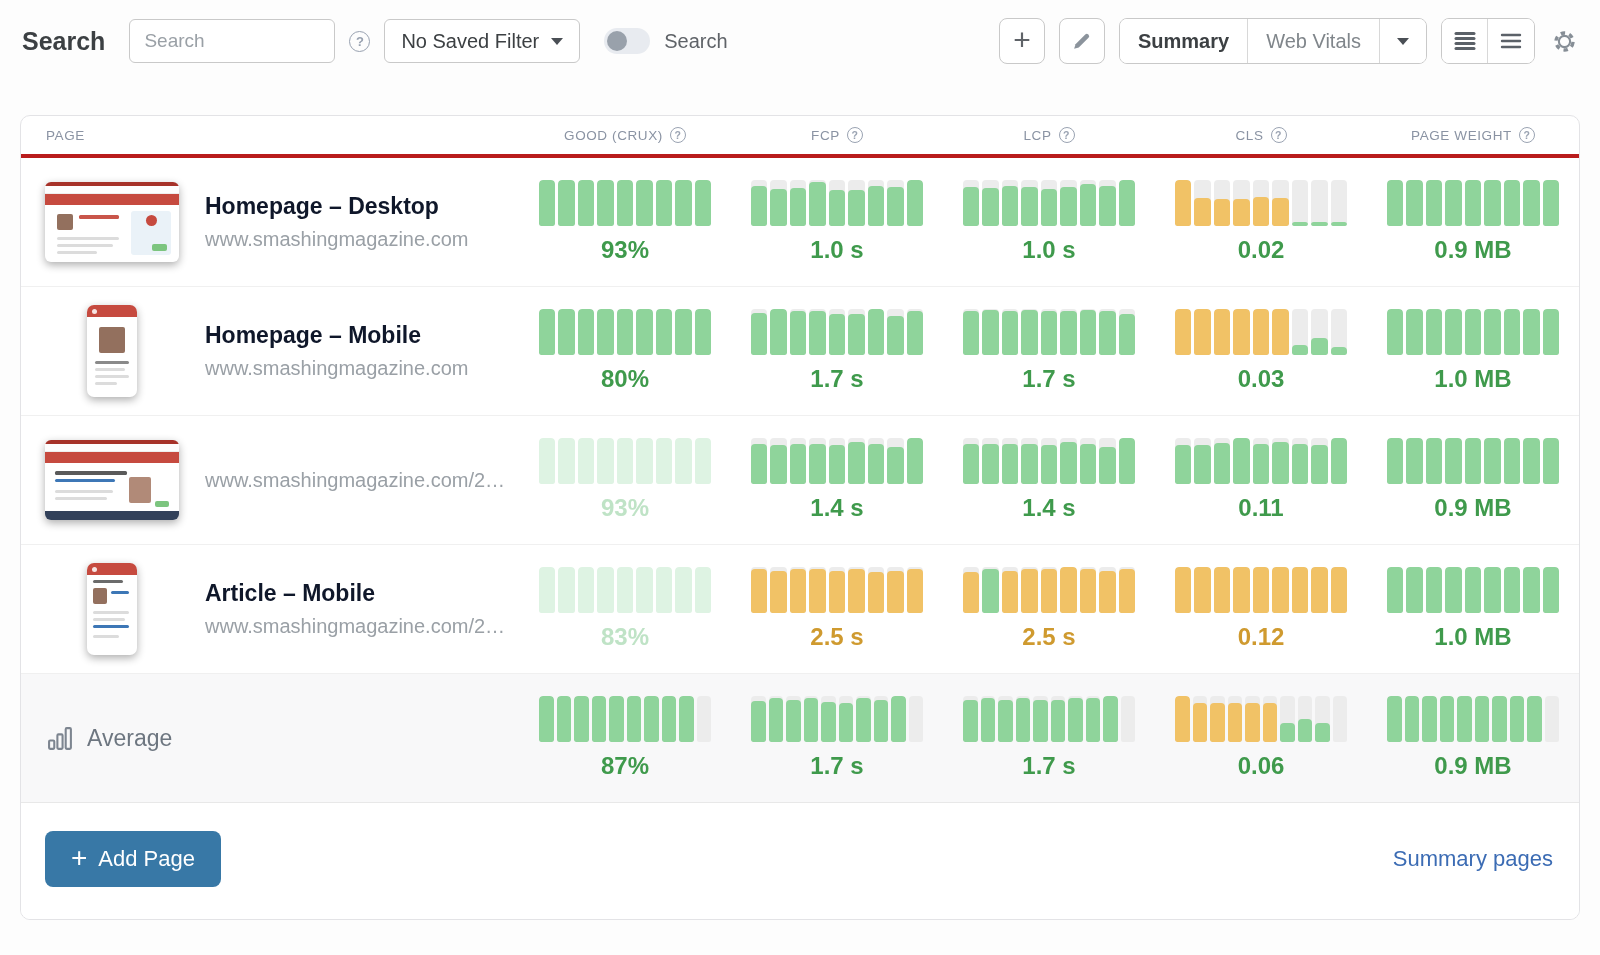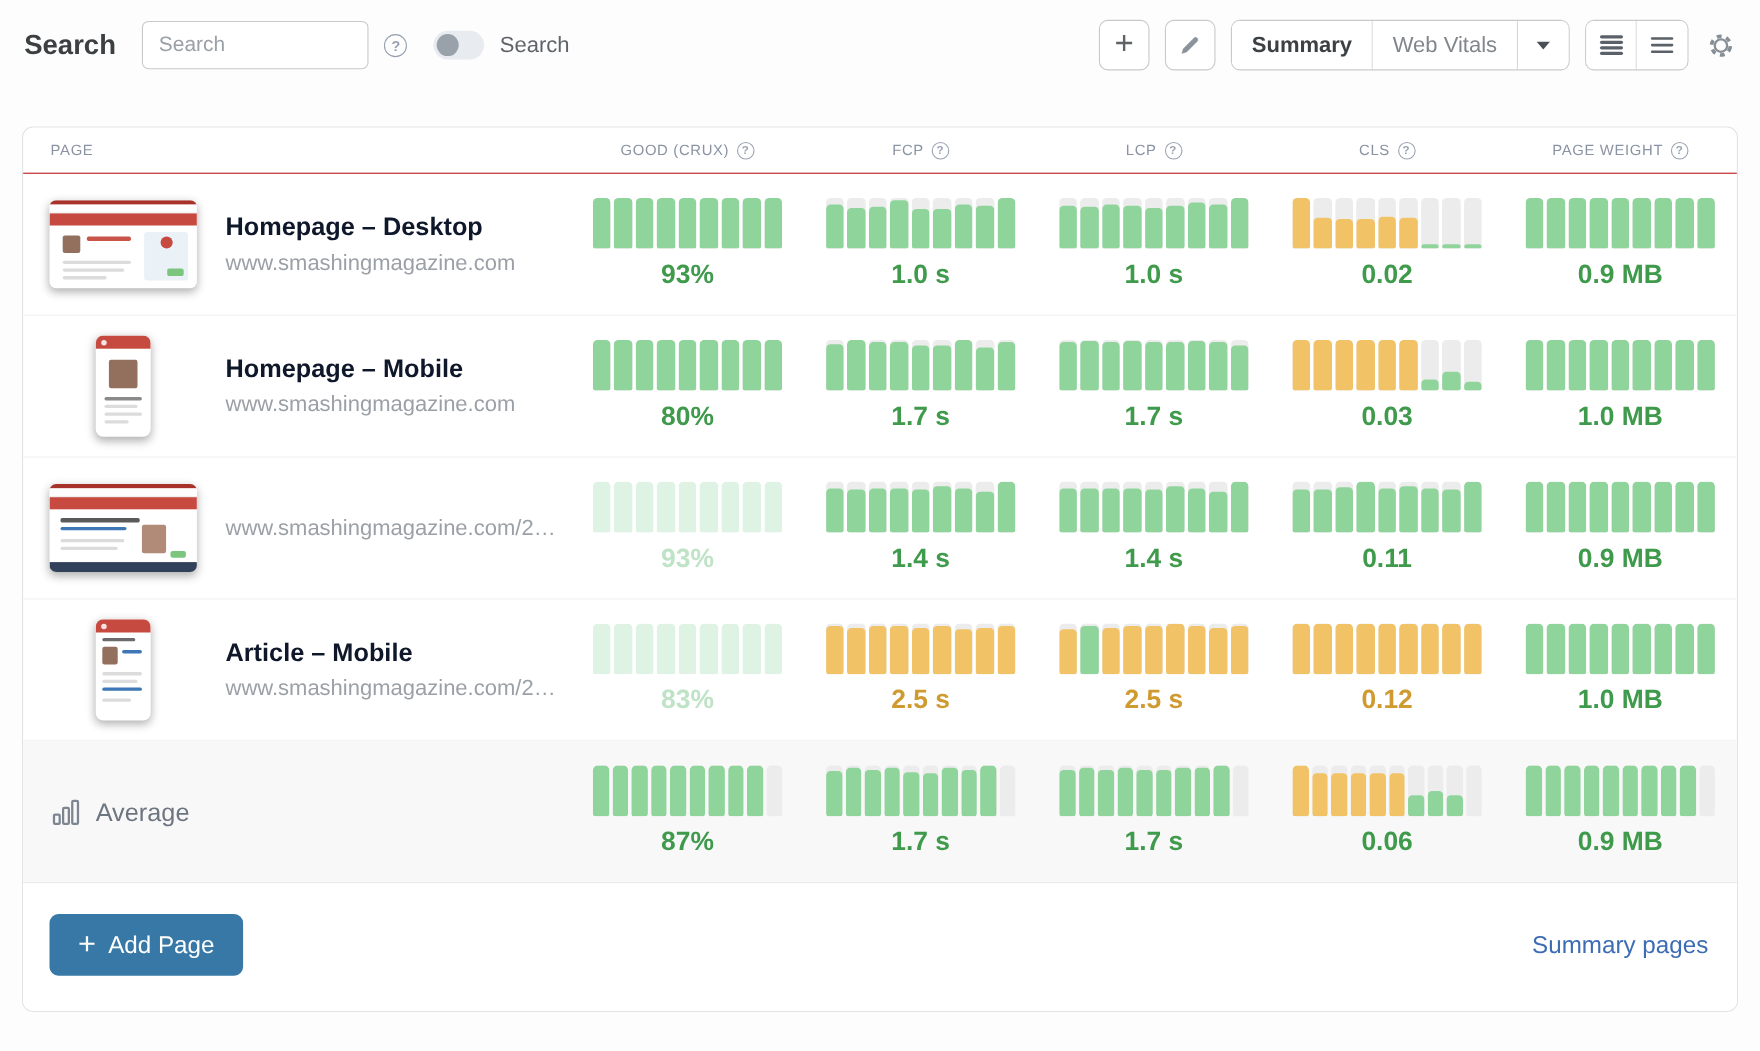--- a/index.html
+++ b/index.html
@@ -23,21 +23,21 @@
   .seg { display:flex; align-items:center; justify-content:center; padding:0 18px; font-size:20px; color:#80868b; background:#fff; border:none; border-right:1px solid #d8d8d8; cursor:pointer; font-family:inherit; }
   .seg:last-child { border-right:none; }
   .seg.active { font-weight:700; color:#3c4043; }
   .seg.seg-arrow { width:46px; padding:0; }
   .icon-seg { width:46px; padding:0; }
   .gear-btn { border:none; background:none; cursor:pointer; display:flex; align-items:center; margin-left:2px; }
 
   
   .card { margin:51px 20px 0 20px; background:#fff; border:1px solid #e3e3e6; border-radius:10px; overflow:hidden; }
   .thead, .trow { display:grid; grid-template-columns:498px repeat(5, 1fr); align-items:center; }
-  .thead { height:42px; border-bottom:1px solid #b91c1c; }
+  .thead { height:42px; border-bottom:4px solid #b91c1c; }
   .th { display:flex; align-items:center; justify-content:center; gap:7px; color:#8a93a3; font-size:13.5px; letter-spacing:.6px; }
   .th-page { justify-content:flex-start; padding-left:25px; }
   .qicon { display:inline-flex; align-items:center; justify-content:center; width:16px; height:16px; border:1.3px solid #9aa3b2; border-radius:50%; color:#9aa3b2; font-size:10.5px; font-weight:700; cursor:pointer; }
 
   .trow { min-height:129px; border-bottom:1px solid #f0f0f0; cursor:pointer; }
   .trow.avg { background:#f8f8f9; border-bottom:1px solid #e8e8e8; cursor:default; }
   .page-cell { display:flex; align-items:center; gap:26px; padding-left:24px; }
   .thumb-slot { width:134px; display:flex; justify-content:center; flex:none; }
   .page-name { font-size:23px; font-weight:700; color:#0f172a; margin-bottom:8px; }
   .page-url { font-size:20px; color:#9aa0a6; }
@@ -102,20 +102,24 @@
   .mobile-article .lnm5 { left:6px; top:62px; width:36px; background:#3d77b6; }
   .mobile-article .lnm6 { left:6px; top:72px; width:26px; }
 </style>
 </head>
 <body>
 
 <div class="topbar">
   <div class="page-title">Search</div>
   <input class="search-input" placeholder="Search" style="">
   <span class="qcircle">?</span>
+  <button class="dropdown-btn">
+    <span>No Saved Filter</span>
+    <span class="caret"></span>
+  </button>
   <div class="toggle">
       <div class="knob"></div>
     </div>
   <span class="filters-label">Search</span>
   <div class="spacer"></div>
   <button class="icon-btn">
       <span class="plus-glyph">+</span>
     </button>
   <button class="icon-btn">
     <svg width="21" height="21" viewBox="0 0 20 20">

